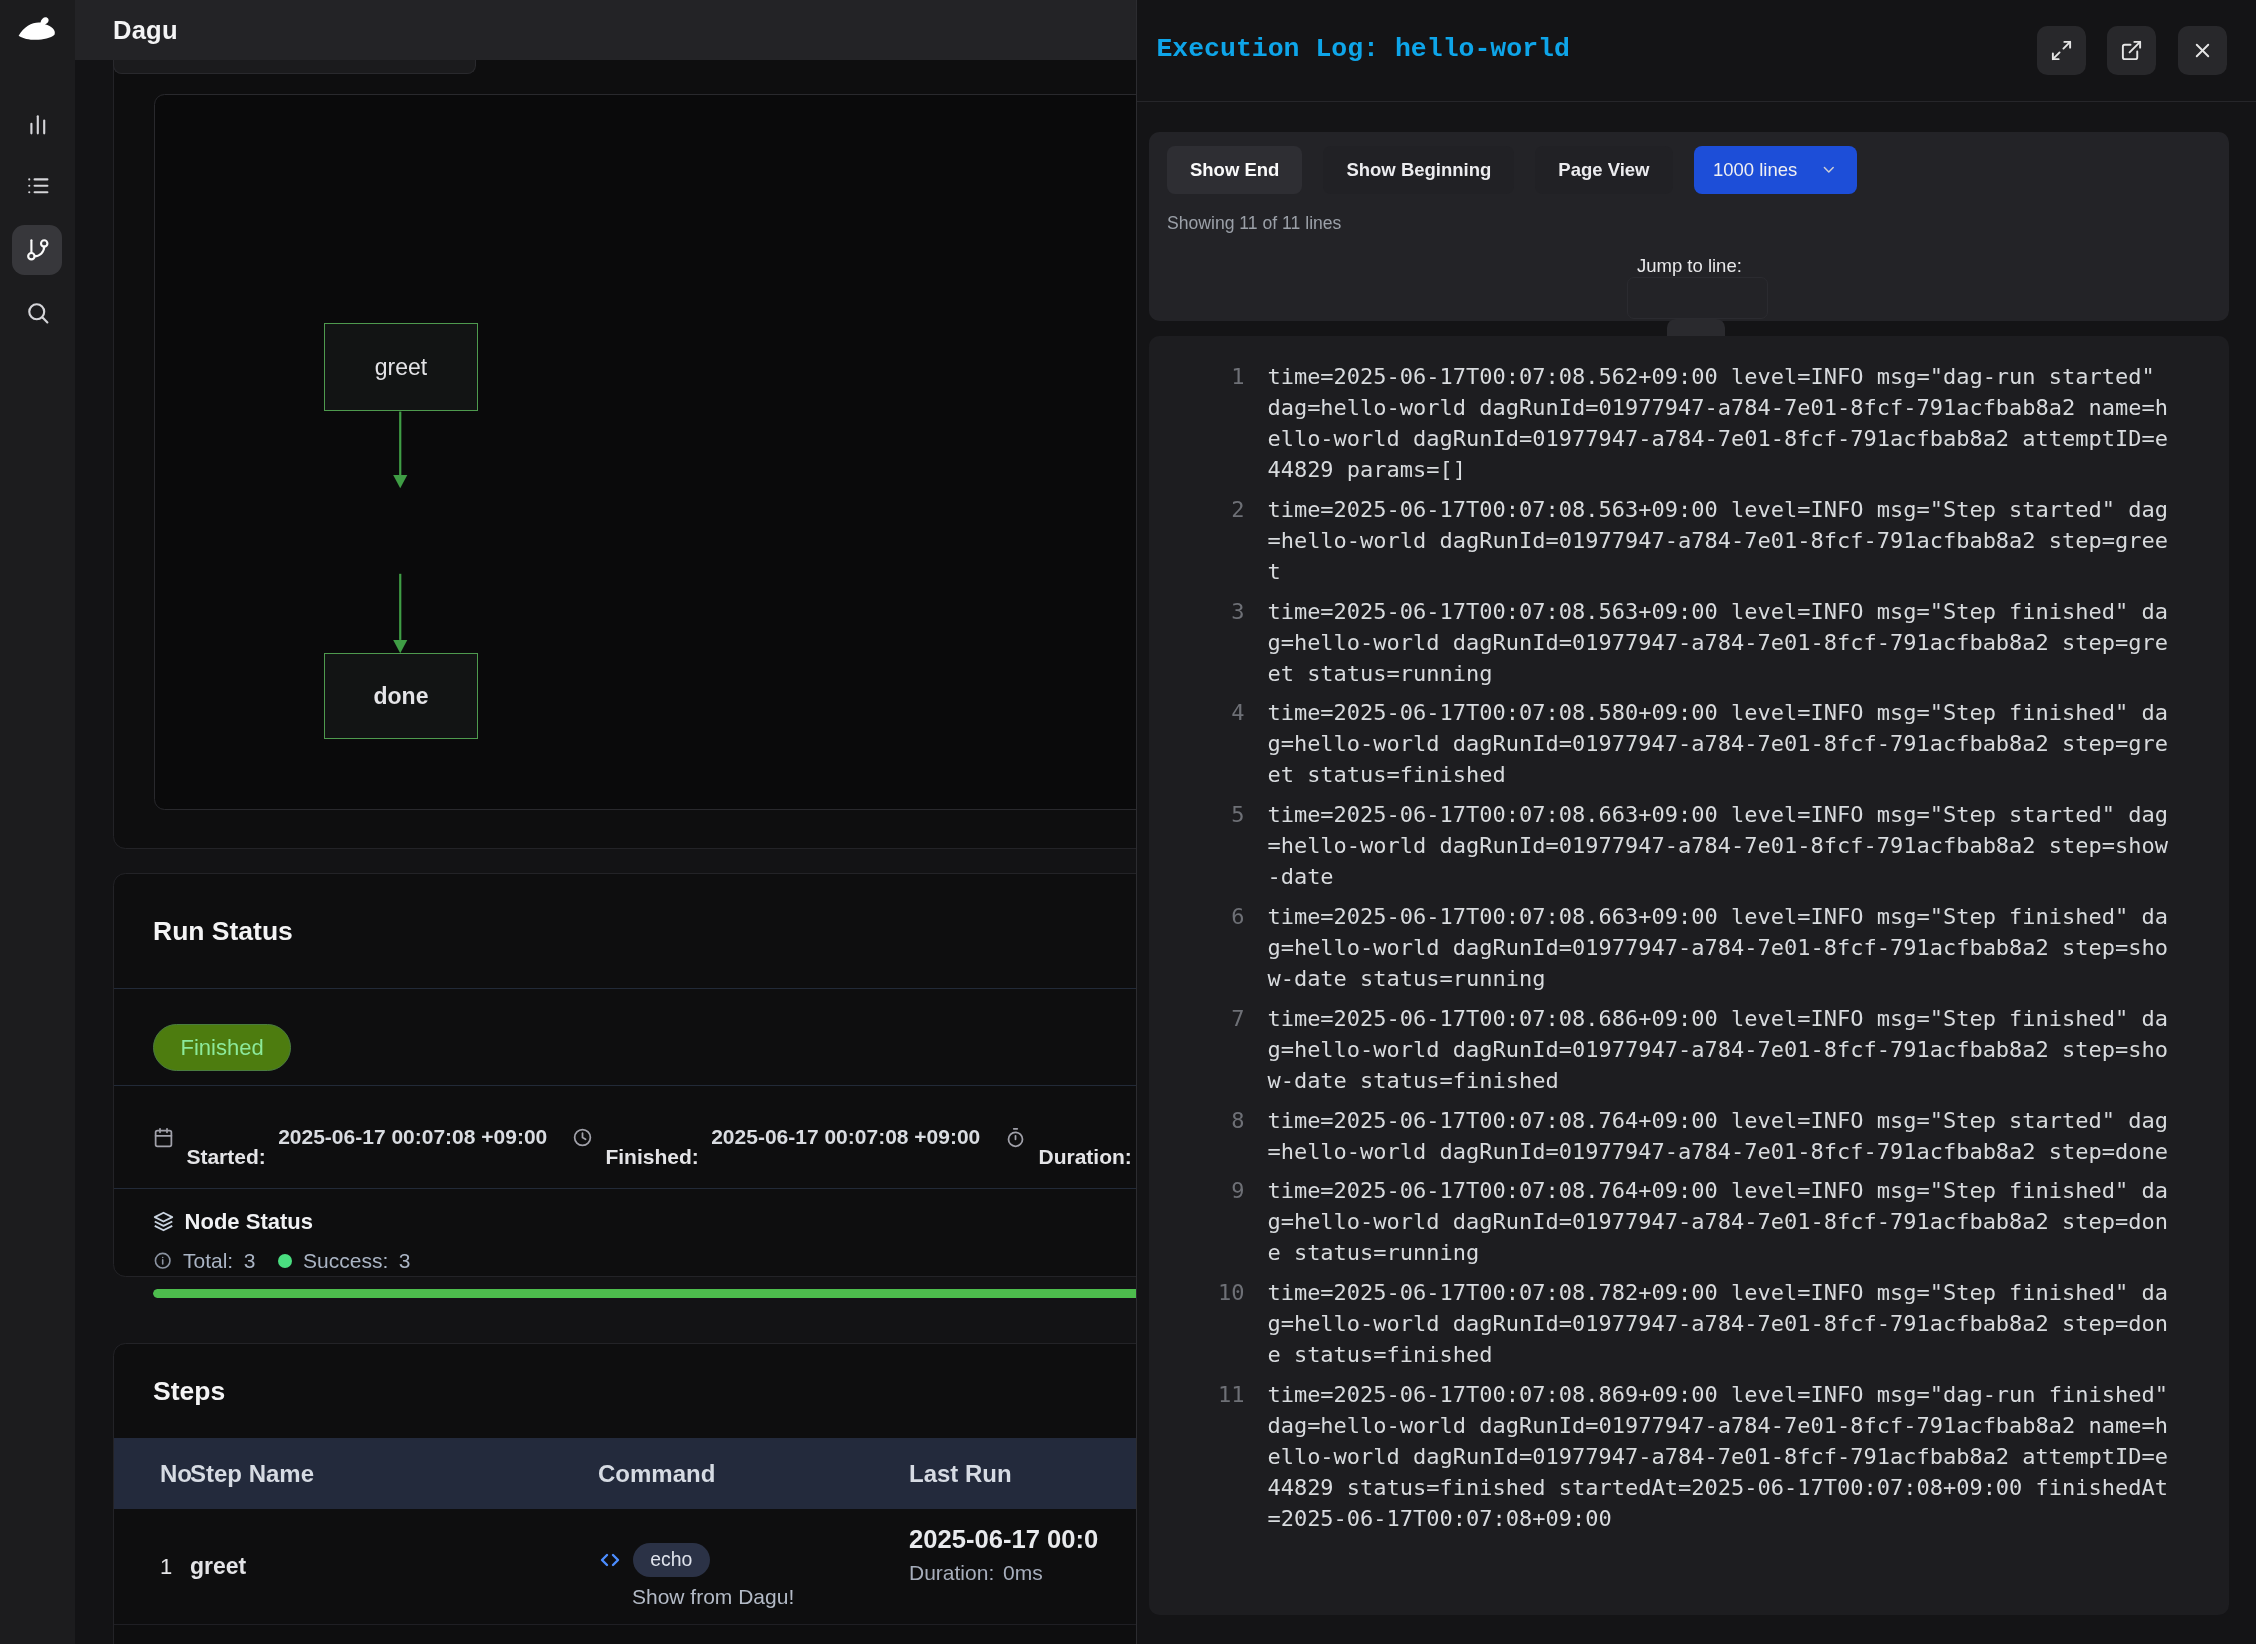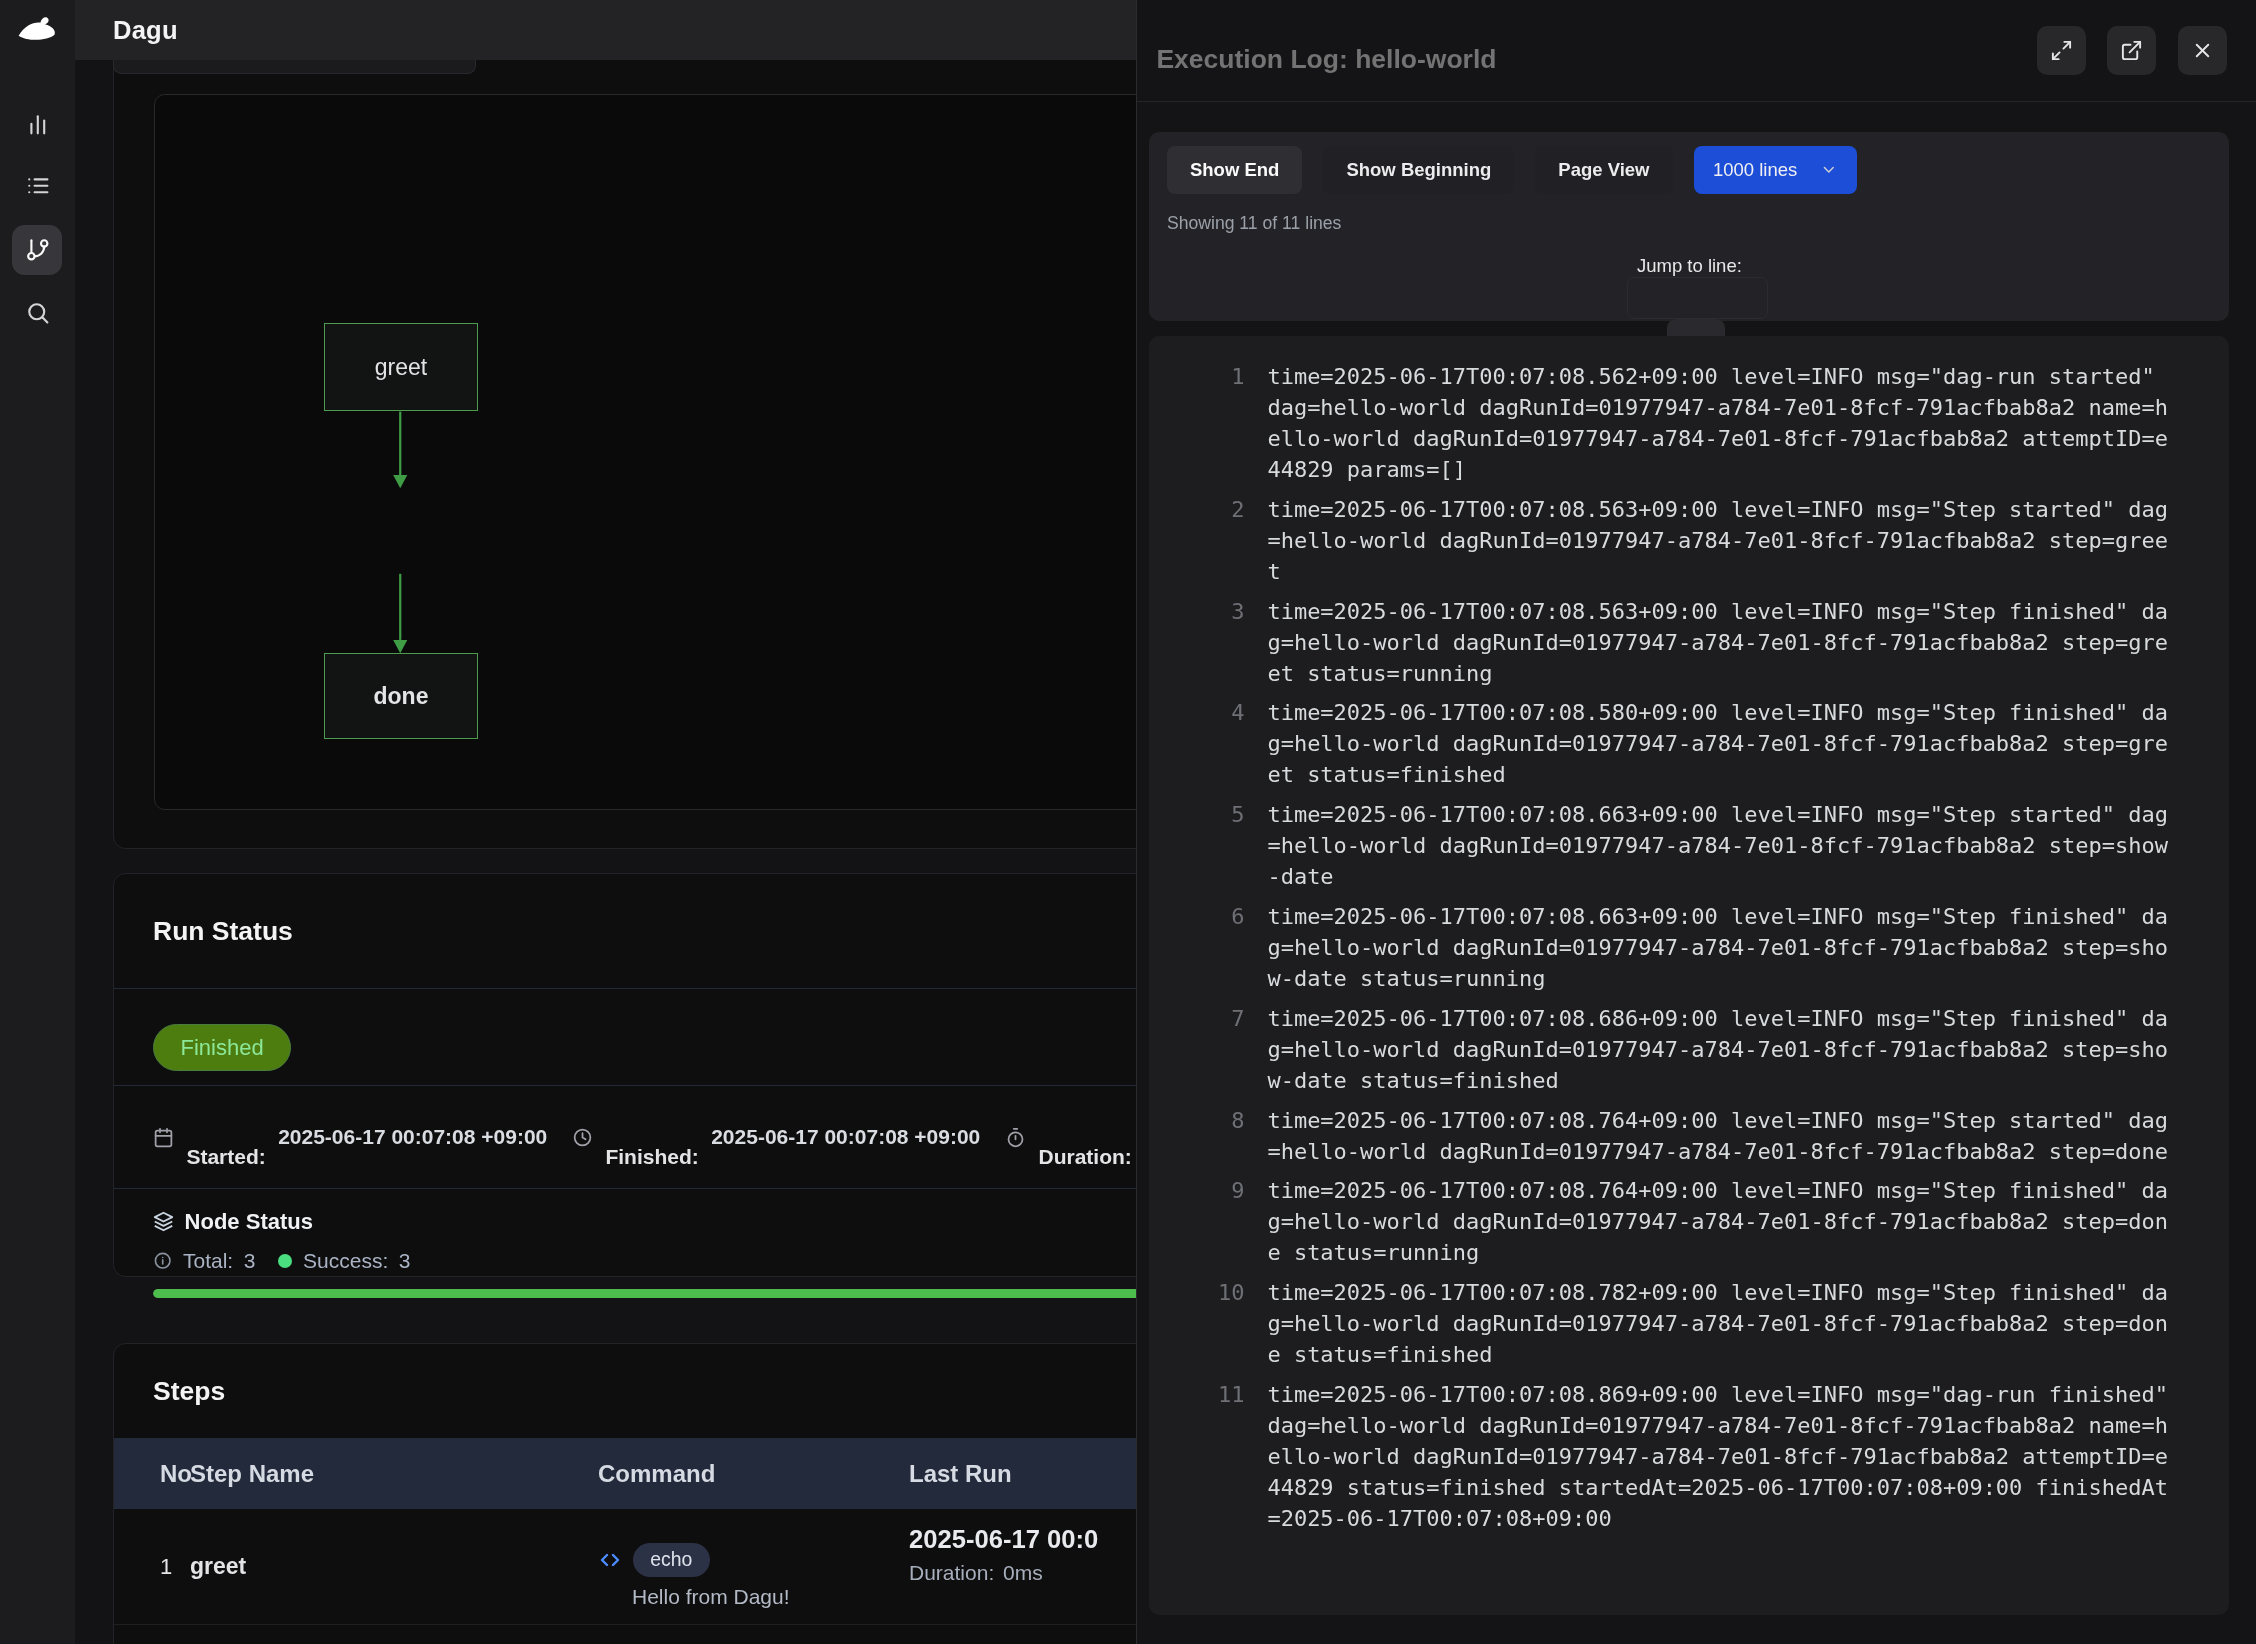--- a/index.html
+++ b/index.html
@@ -62,21 +62,21 @@
   .cmd-badge { background:#2b3246; border-radius:881px; padding:5.3px 17.6px; font-size:19.4px; color:#dfe3ec; }
   .cmd-args { margin-top:8.8px; margin-left:34px; font-size:21px; color:#b3bac6; }
   .last-cell { padding-top:16px; }
   .last-date { font-size:25.6px; font-weight:700; color:#e8eaed; white-space:nowrap; }
   .last-duration { margin-top:7px; font-size:21px; color:#a7aebc; }
   .dur-label { margin-right:8.8px; }
 
   
   .panel { position:absolute; left:1136px; top:0; width:1120px; height:1644px; background:#141416; border-left:0.9px solid #2c2c30; z-index:30; }
   .panel-header { position:absolute; left:0; top:0; width:100%; height:102px; border-bottom:0.9px solid #26262a; }
-  .panel-title { position:absolute; left:19.4px; top:44px; font-size:26.5px; font-weight:700; color:#737373; }
+  .panel-title { position:absolute; left:19.4px; top:34px; font-size:26.5px; font-weight:700; color:#0ea5e9;font-family:Liberation Mono, monospace; }
   .icon-btn { position:absolute; top:25.6px; width:49px; height:49px; background:#28282b; border-radius:10.6px; display:flex; align-items:center; justify-content:center; color:#e5e5e5; cursor:pointer; }
   .icon-btn svg { width:23px; height:23px; }
 
   .controls-card { position:absolute; left:12.4px; top:132px; width:1080px; height:189px; background:#232327; border-radius:10.6px; padding:14px 17.6px 19.4px 17.6px; }
   .controls-row { display:flex; align-items:center; gap:21px; }
   .ctl-btn { height:48px; display:flex; align-items:center; padding:0 23px; border-radius:8px; font-size:18.5px; font-weight:600; color:#ececef; background:#212125; cursor:pointer; white-space:nowrap; }
   .ctl-btn.active { background:#2e2e33; color:#fafafa; }
   .lines-select { height:48px; display:flex; align-items:center; gap:23px; padding:0 19.4px; border-radius:8px; background:#1d4ed8; font-size:18.5px; color:#f0f0f2; cursor:pointer; }
   .lines-select svg { width:17.6px; height:17.6px; color:#cfcfd4; }
   .showing-line { margin-top:19.4px; font-size:17.6px; color:#9ba0a8; }
@@ -227,21 +227,21 @@
       <div class="col-no cell-center">1</div>
       <div class="col-name cell-center step-name">greet</div>
       <div class="col-cmd cmd-cell">
         <div class="cmd-line">
           <svg viewBox="0 0 24 24" fill="none" stroke="currentColor" stroke-width="2.4" stroke-linecap="round" stroke-linejoin="round">
               <polyline points="9 7 4 12 9 17"></polyline>
               <polyline points="15 7 20 12 15 17"></polyline>
             </svg>
           <span class="cmd-badge">echo</span>
         </div>
-        <div class="cmd-args">Hello from Dagu!</div>
+        <div class="cmd-args">Show from Dagu!</div>
       </div>
       <div class="col-last last-cell">
         <div class="last-date">2025-06-17 00:0</div>
         <div class="last-duration">
           <span class="dur-label">Duration:</span><span>0ms</span>
         </div>
       </div>
     </div>
 
     <div class="step-row">

